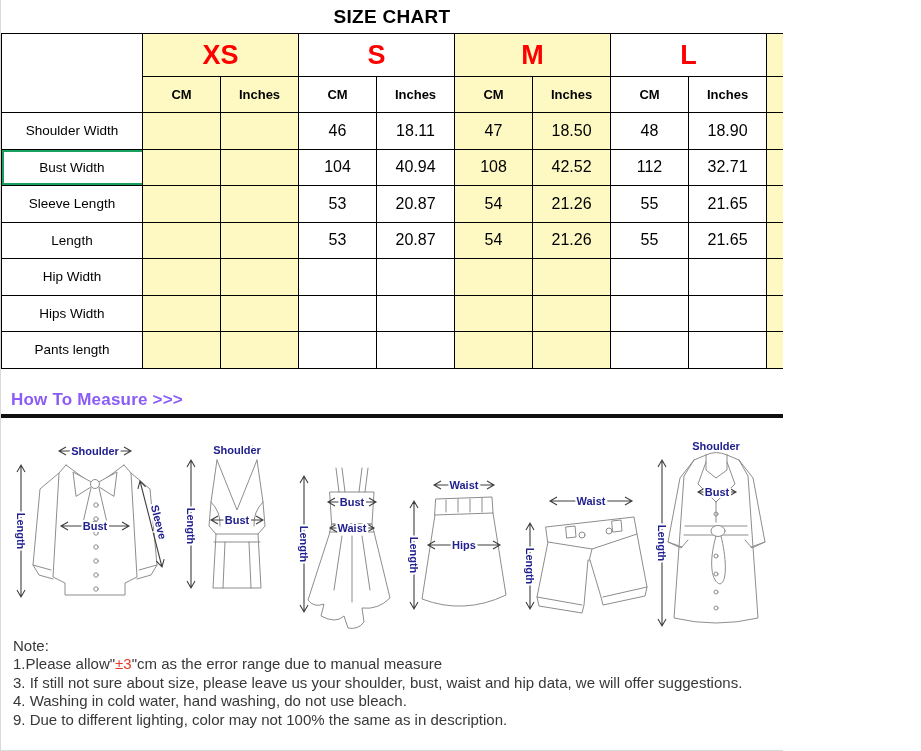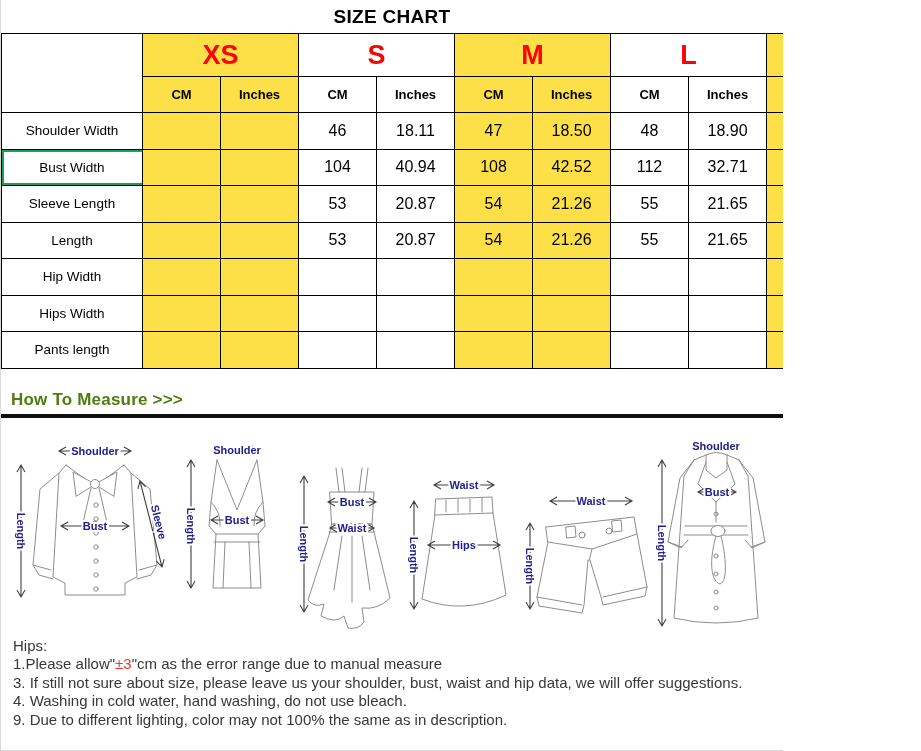--- a/index.html
+++ b/index.html
@@ -9,23 +9,23 @@
   .title{height:33px;display:flex;align-items:center;justify-content:center;
          font-size:19px;font-weight:bold;letter-spacing:.3px;}
   table.size-table{border-collapse:collapse;table-layout:fixed;width:921px;}
   col.c-label{width:141px;} col.c-v{width:78px;}
   .size-table th,.size-table td{border:1px solid #000;padding:0;text-align:center;vertical-align:middle;overflow:hidden;}
   .r-sizes th{height:42px;font-size:27px;font-weight:bold;color:#ff0000;}
   .r-units th{height:35px;font-size:13px;font-weight:bold;color:#000;}
   .size-table tbody tr{height:36.5px;}
   .size-table tbody th{font-weight:normal;font-size:13.5px;}
   .size-table tbody td{font-size:16px;}
-  .shade{background:#fde047;}
+  .shade{background:#fef9c3;}
   .selected{box-shadow:inset 2px 0 0 #17a05e, inset 0 2px 0 #17a05e, inset 0 -2px 0 #17a05e;}
-  .measure-head{margin:21px 0 0 10px;font-size:17px;font-weight:bold;color:#4d7c0f;letter-spacing:.2px;}
+  .measure-head{margin:21px 0 0 10px;font-size:17px;font-weight:bold;color:#8b5cf6;letter-spacing:.2px;}
   .rule{height:4px;background:#101010;margin-top:4px;}
   .diagrams{display:flex;justify-content:space-between;align-items:center;
             padding:10px 4px 0 8px;height:212px;box-sizing:border-box;}
   .diagrams svg{display:block;}
   .garment{margin:0;}
   .g path,.g circle,.g ellipse{fill:none;stroke:#8d8d8d;stroke-width:1;stroke-linejoin:round;stroke-linecap:round;}
   .g .wfill{fill:#ffffff;}
   .m path{fill:none;stroke:#3f3f3f;stroke-width:1.1;stroke-linejoin:miter;stroke-linecap:butt;}
   .ml{font-size:11px;font-weight:bold;fill:#21208f;stroke:#ffffff;stroke-width:4px;paint-order:stroke;
       text-anchor:middle;font-family:"Liberation Sans",sans-serif;}
@@ -342,20 +342,20 @@
         </g>
         <text class="ml" x="63" y="32">Waist</text>
         <text class="ml" x="103" y="101" style="text-anchor:start">Thigh</text>
         <text class="ml" x="6" y="121" transform="rotate(90 6 121)">Length</text>
       </svg>
     </figure>
 
   </div>
 
   <div class="notes">
-    <p>Hips:</p>
+    <p>Note:</p>
     <p><span>1.Please allow"</span><span class="red">±3</span><span>"cm as the error range due to manual measure</span></p>
     <p>3. If still not sure about size, please leave us your shoulder, bust, waist and hip data, we will offer suggestions.</p>
     <p>4. Washing in cold water, hand washing, do not use bleach.</p>
     <p>9. Due to different lighting, color may not 100% the same as in description.</p>
   </div>
 
 </div>
 
 </body></html>

